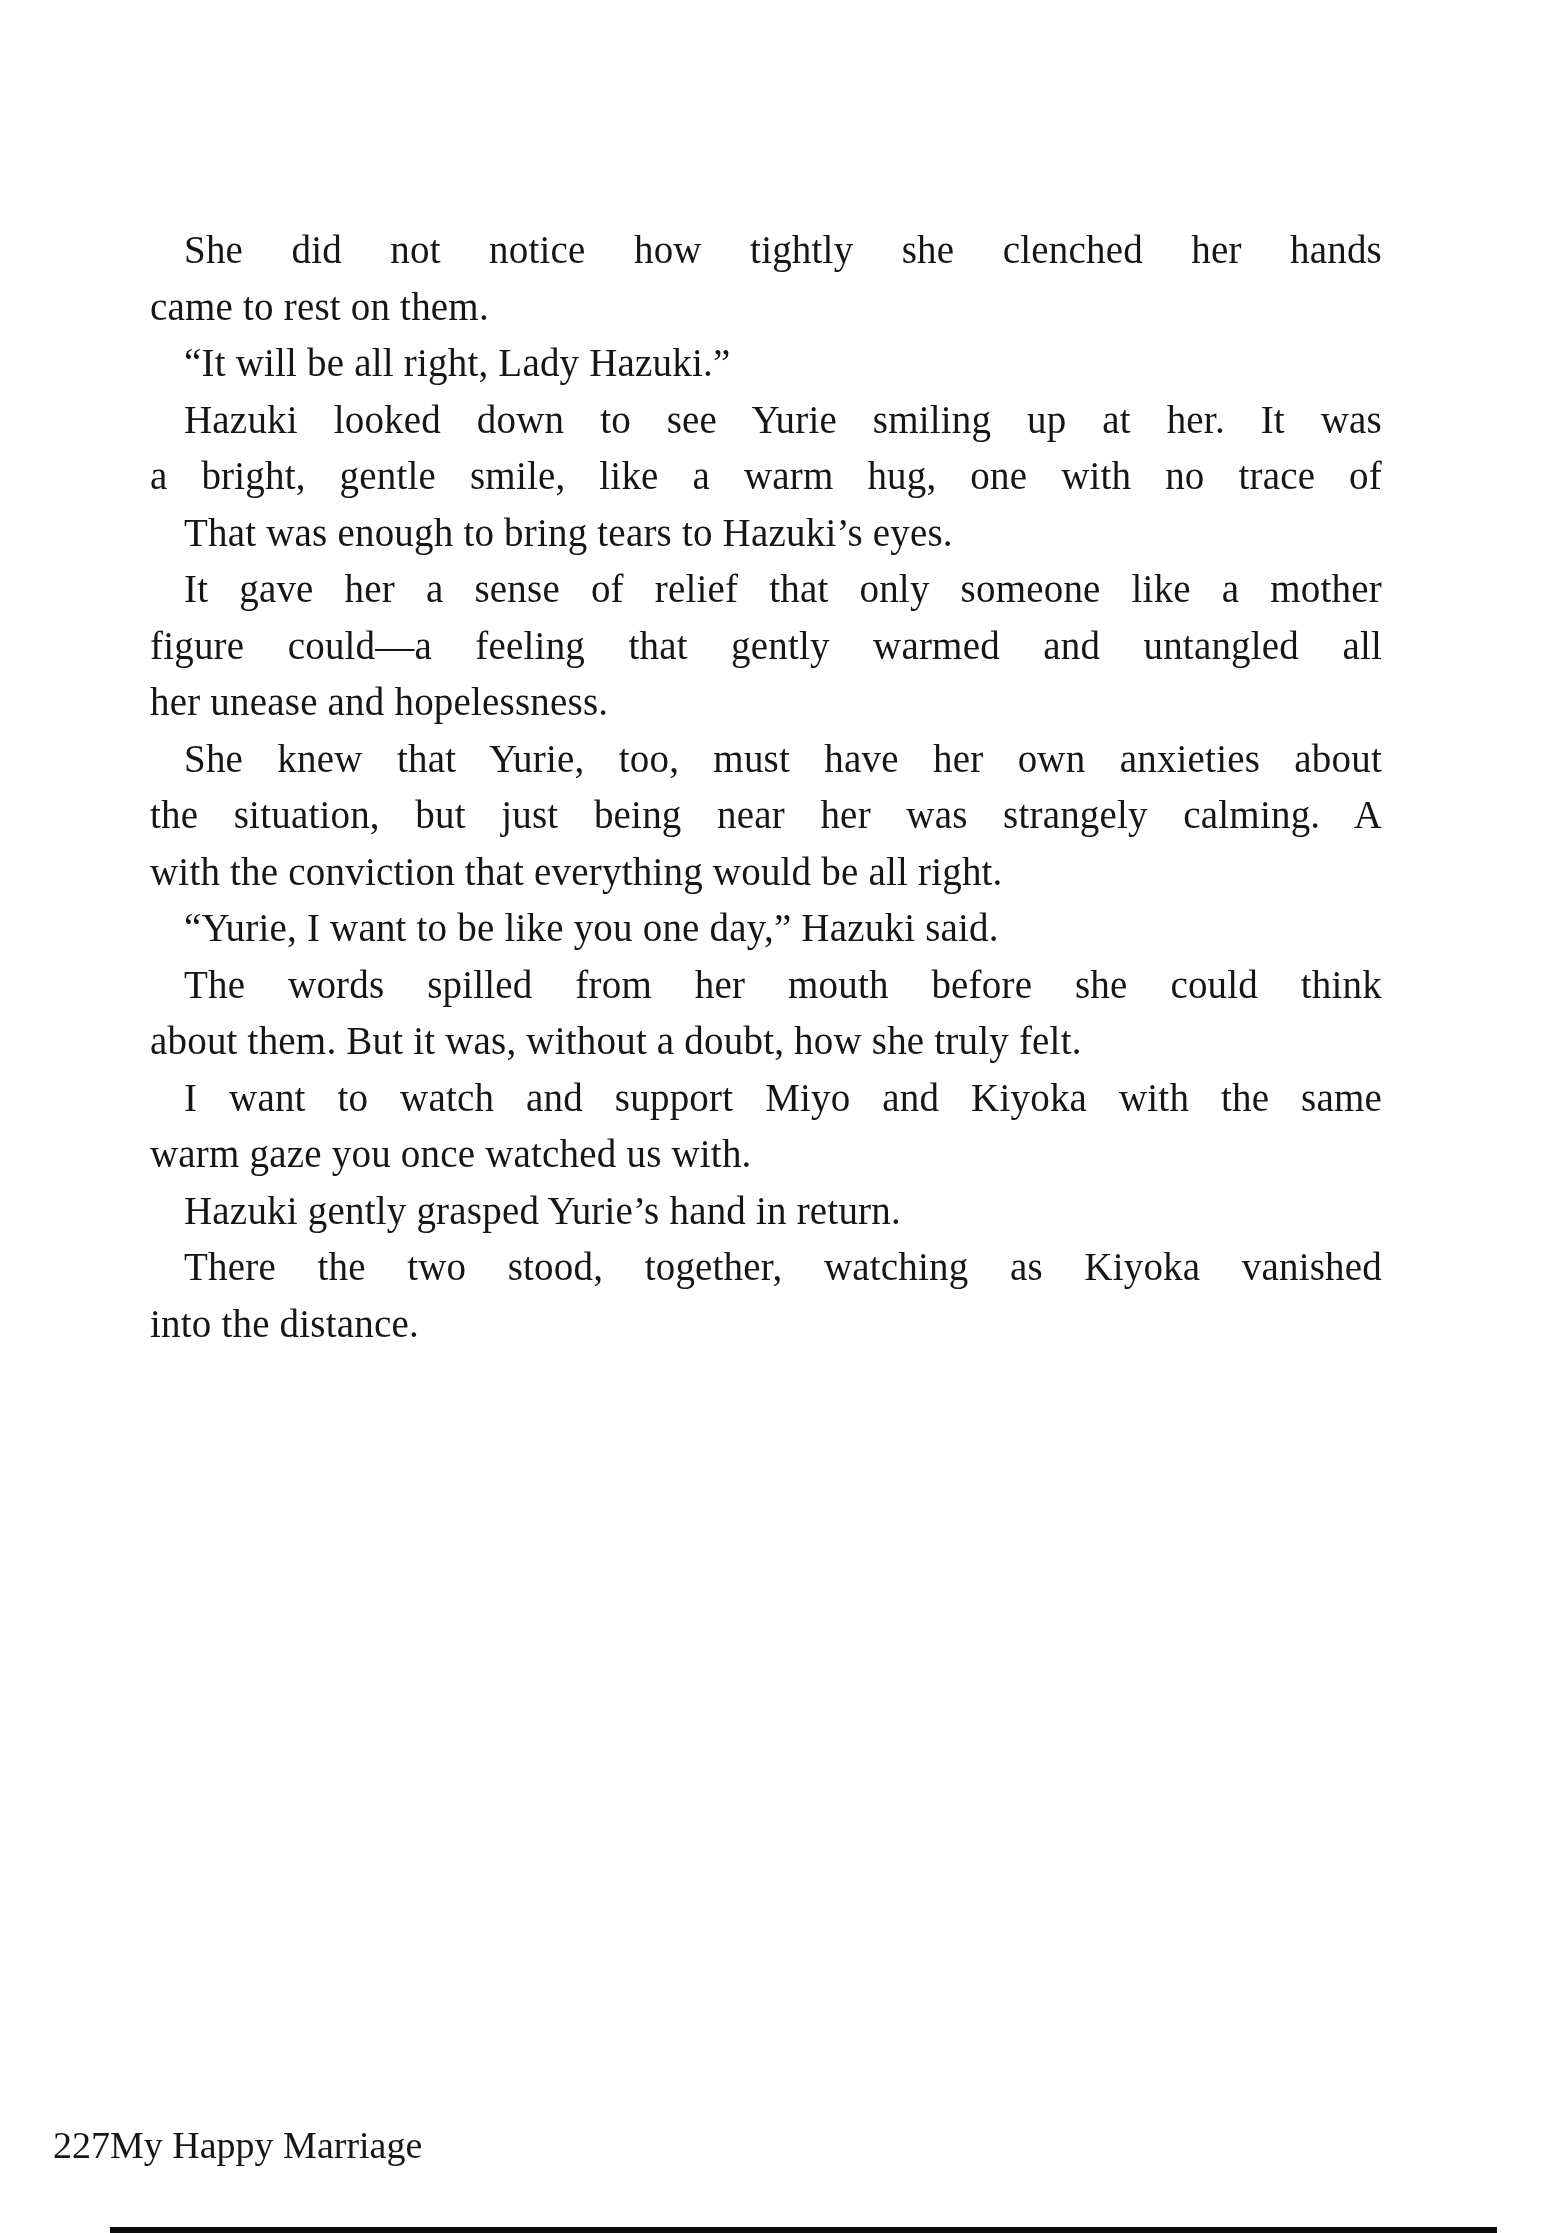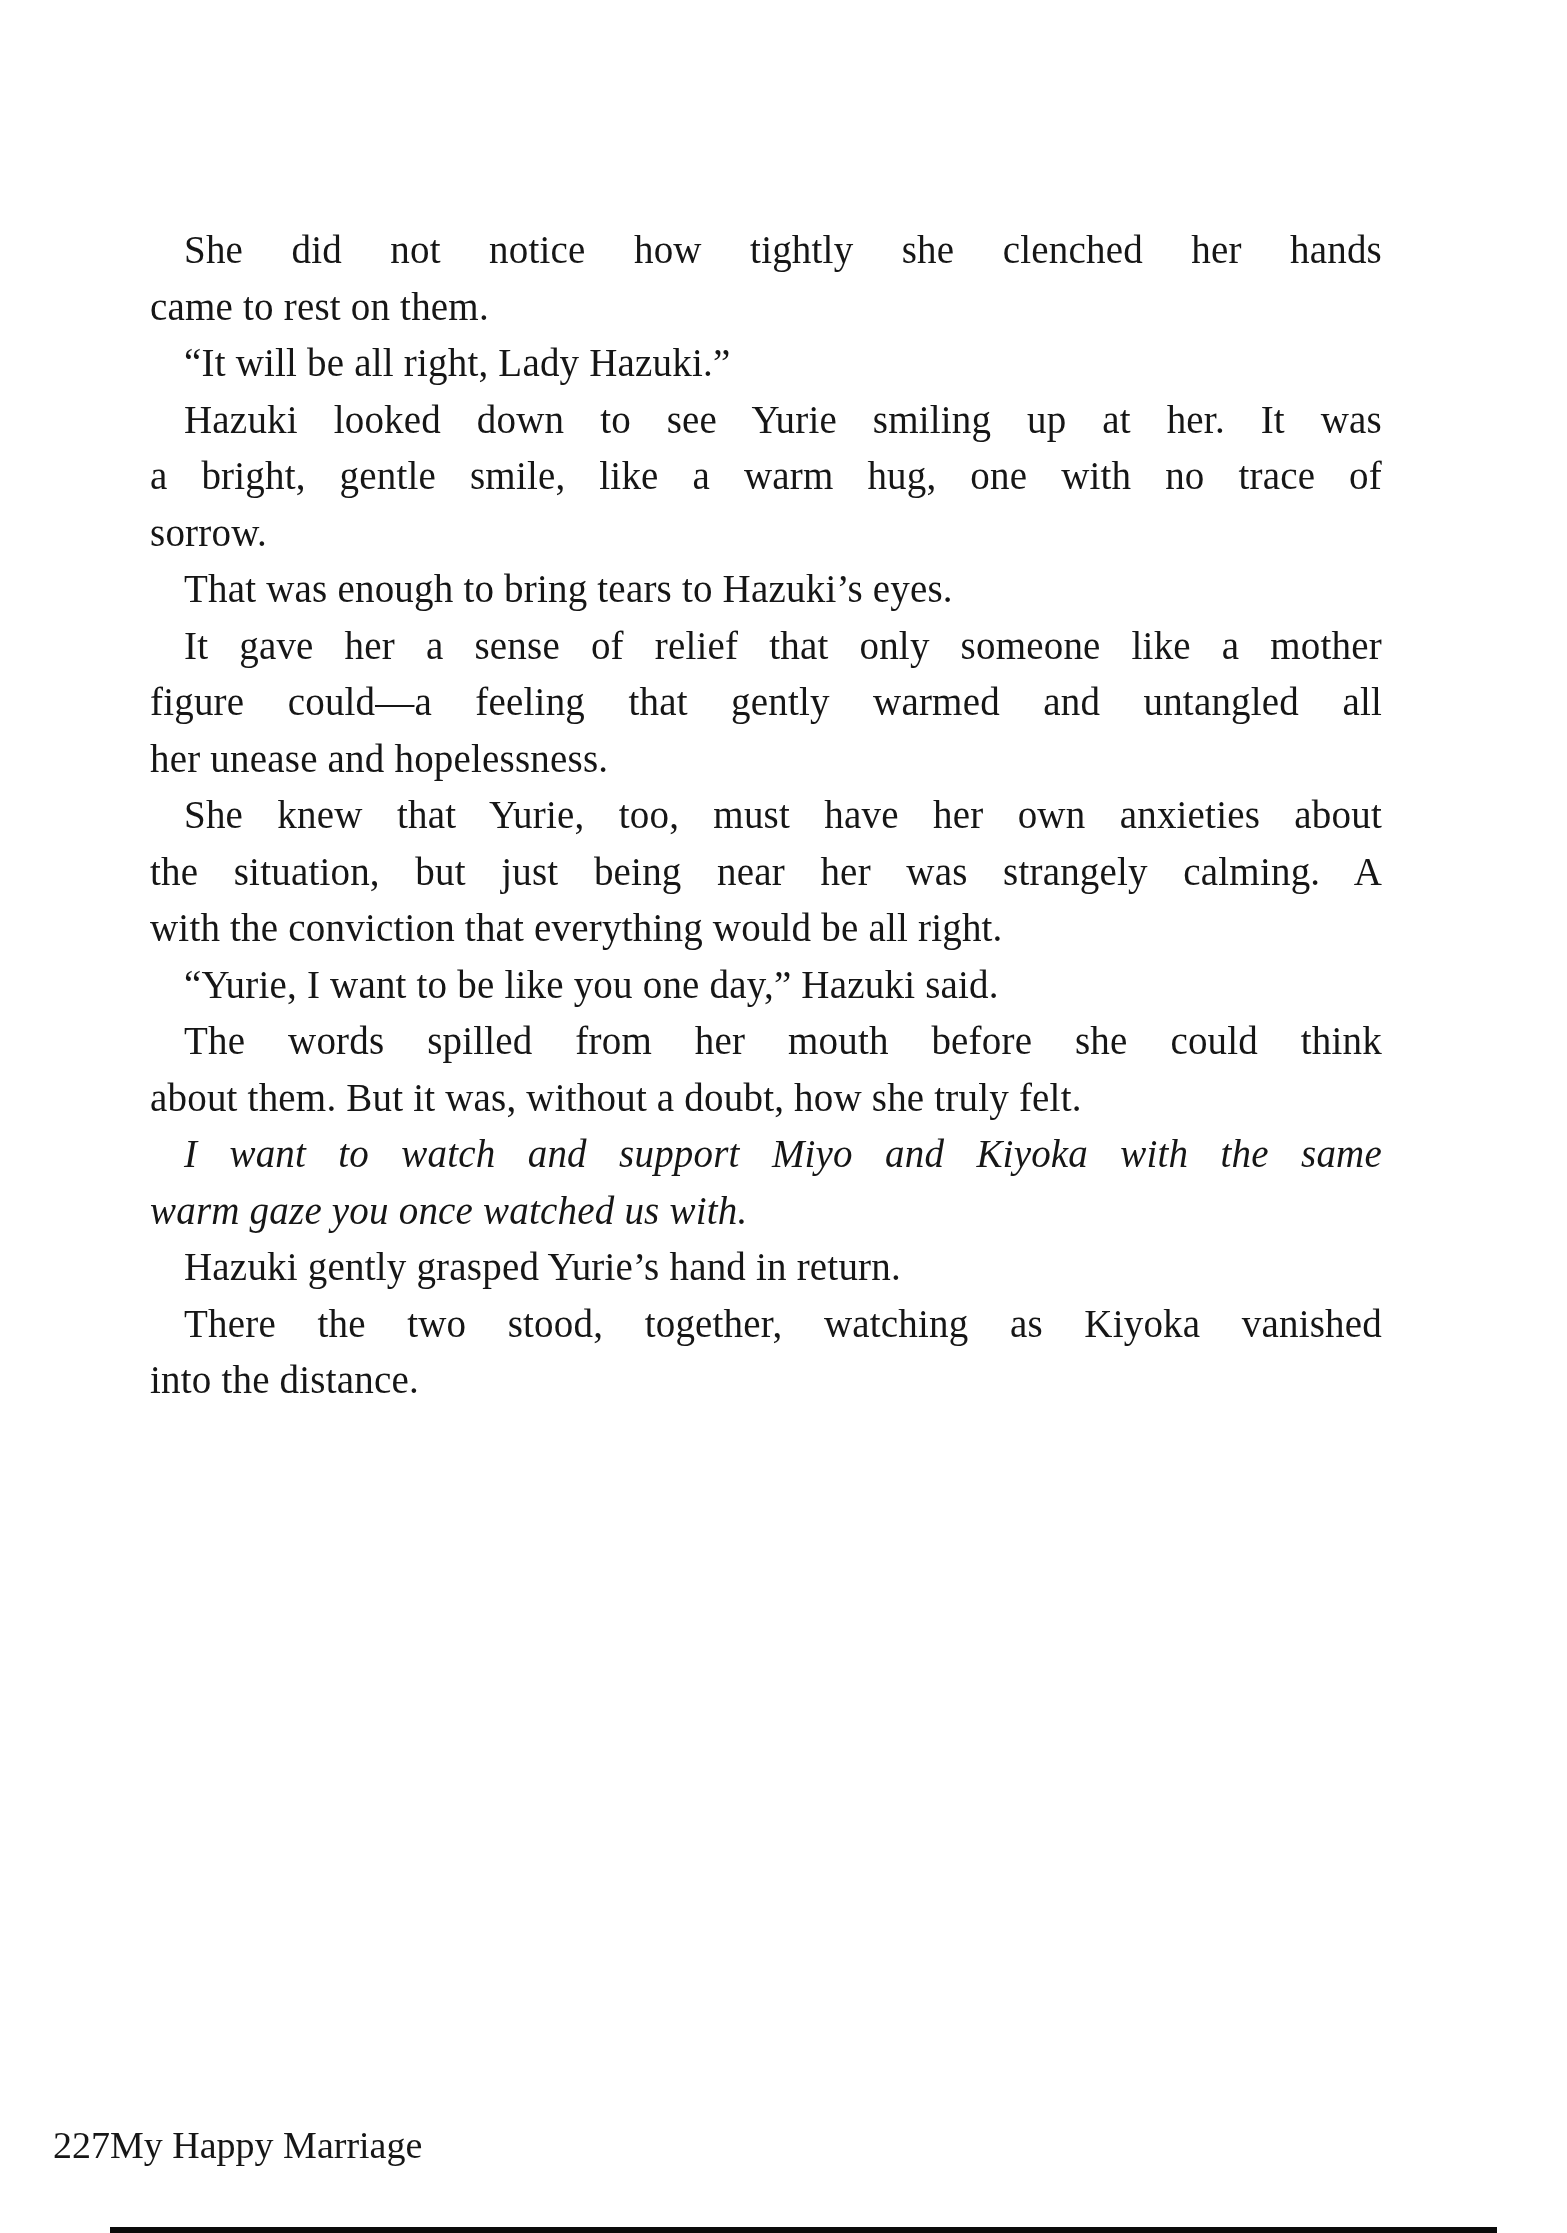--- a/index.html
+++ b/index.html
@@ -20,21 +20,21 @@
   .body-text {
     position: absolute;
     left: 150px;
     top: 222px;
     width: 1232px;
     font-size: 39px;
     line-height: 56.5px;
     letter-spacing: 0.2px;
   }
   .para { margin: 0; }
-  .para.italic { font-style: italic; }
+  .para.italic { }
   .line {
     text-align: center;
     text-align-last: left;
   }
   .line.first { text-indent: 34px; }
   .line.just {
     text-align: justify;
     text-align-last: justify;
   }
   .footer {
@@ -63,21 +63,20 @@
       <div class="para">
         <div class="line first just">She did not notice how tightly she clenched her hands</div>
         <div class="line">came to rest on them.</div>
       </div>
       <div class="para">
         <div class="line first">“It will be all right, Lady Hazuki.”</div>
       </div>
       <div class="para">
         <div class="line first just">Hazuki looked down to see Yurie smiling up at her. It was</div>
         <div class="line just">a bright, gentle smile, like a warm hug, one with no trace of</div>
-        <div class="line">sorrow.</div>
       </div>
       <div class="para">
         <div class="line first">That was enough to bring tears to Hazuki’s eyes.</div>
       </div>
       <div class="para">
         <div class="line first just">It gave her a sense of relief that only someone like a mother</div>
         <div class="line just">figure could—a feeling that gently warmed and untangled all</div>
         <div class="line">her unease and hopelessness.</div>
       </div>
       <div class="para">

